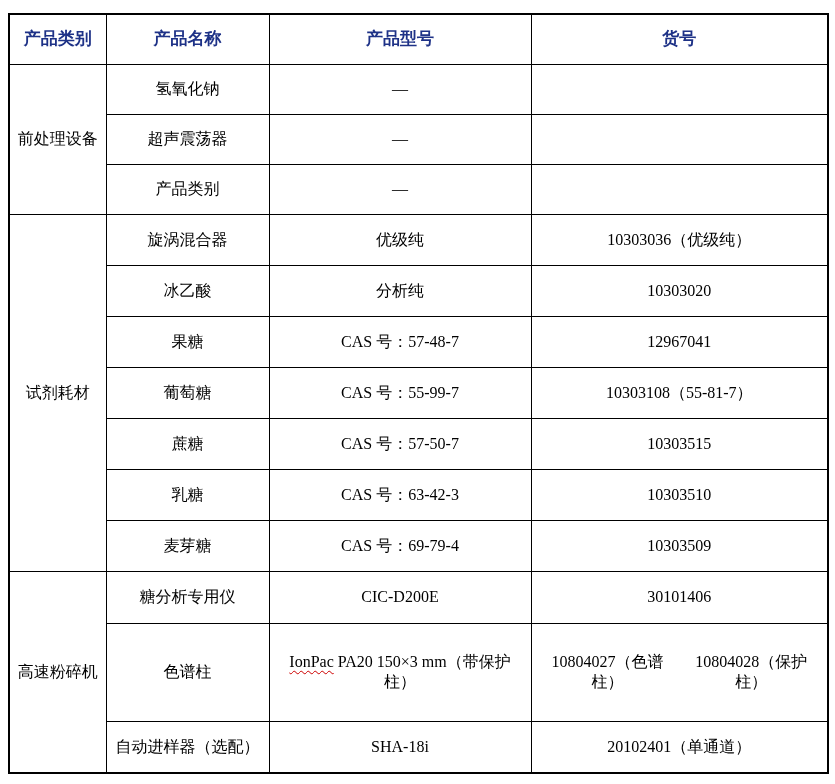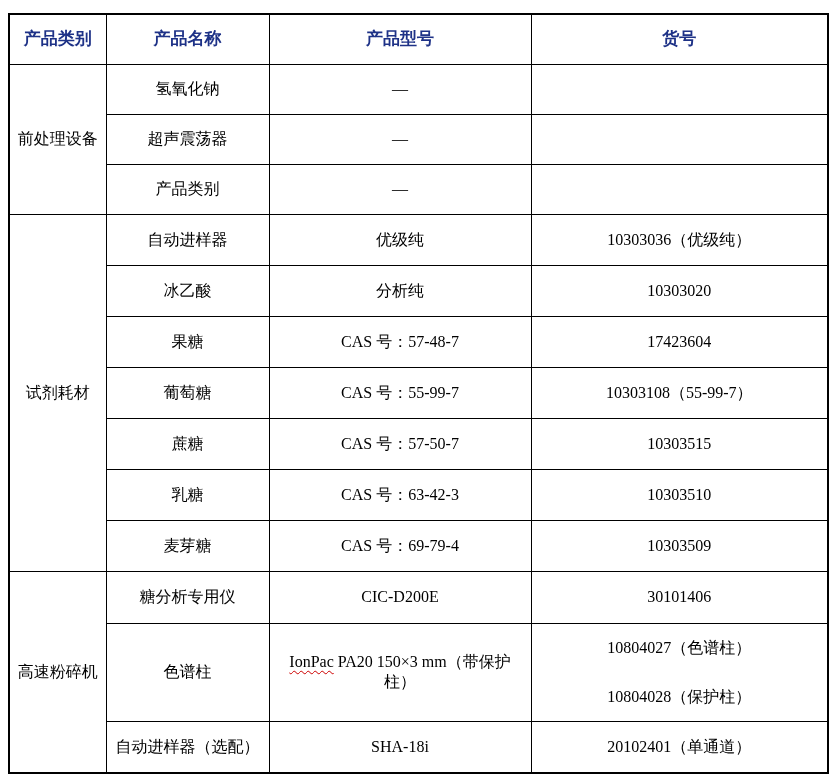--- a/index.html
+++ b/index.html
@@ -47,21 +47,20 @@
   tr.h52 { height: 52px; }
   tr.h98 { height: 98px; }
   .misspelled {
     text-decoration: underline wavy #cc0000;
     text-decoration-thickness: 1px;
     text-underline-offset: 3px;
     text-align: right;
   }
   .sku-multi {
     display: flex;
-    flex-direction: column;
     align-items: center;
     justify-content: center;
     row-gap: 29px;
   }
 </style>
 </head>
 <body>
 
 <div class="page">
   <table class="product-table">
@@ -92,38 +91,38 @@
       <td></td>
     </tr>
     <tr class="h50">
       <td>产品类别</td>
       <td>—</td>
       <td></td>
     </tr>
 
     <tr class="h51">
       <td rowspan="7">试剂耗材</td>
-      <td>自动进样器</td>
+      <td>旋涡混合器</td>
       <td>优级纯</td>
       <td>10303036（优级纯）</td>
     </tr>
     <tr class="h51">
       <td>冰乙酸</td>
       <td>分析纯</td>
       <td>10303020</td>
     </tr>
     <tr class="h51">
       <td>果糖</td>
       <td>CAS 号：57-48-7</td>
-      <td>17423604</td>
+      <td>12967041</td>
     </tr>
     <tr class="h51">
       <td>葡萄糖</td>
       <td>CAS 号：55-99-7</td>
-      <td>10303108（55-99-7）</td>
+      <td>10303108（55-81-7）</td>
     </tr>
     <tr class="h51">
       <td>蔗糖</td>
       <td>CAS 号：57-50-7</td>
       <td>10303515</td>
     </tr>
     <tr class="h51">
       <td>乳糖</td>
       <td>CAS 号：63-42-3</td>
       <td>10303510</td>

